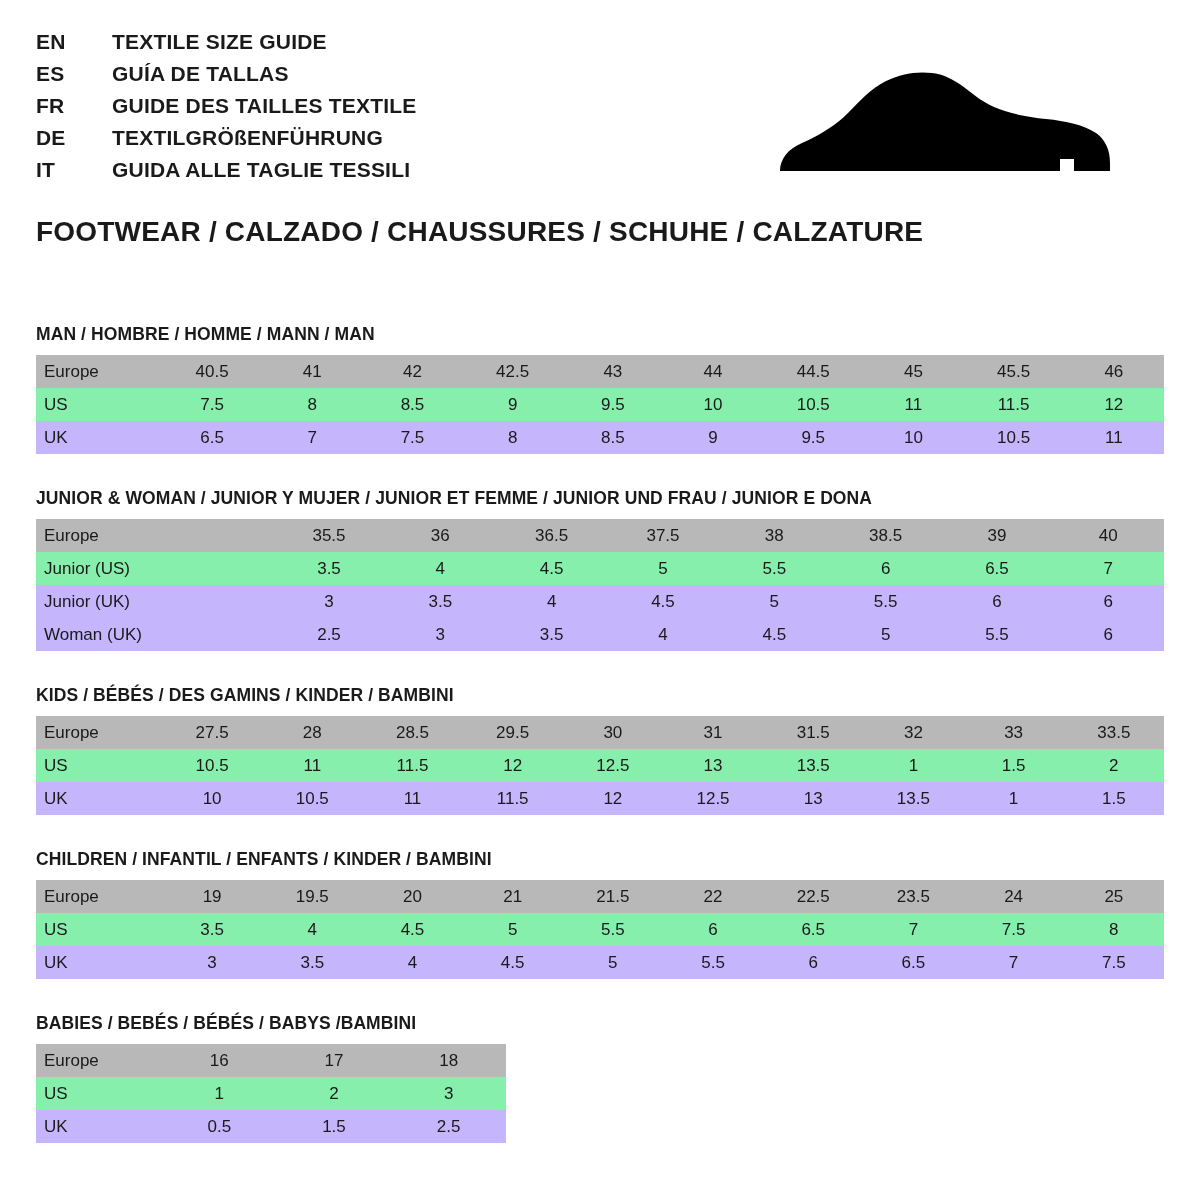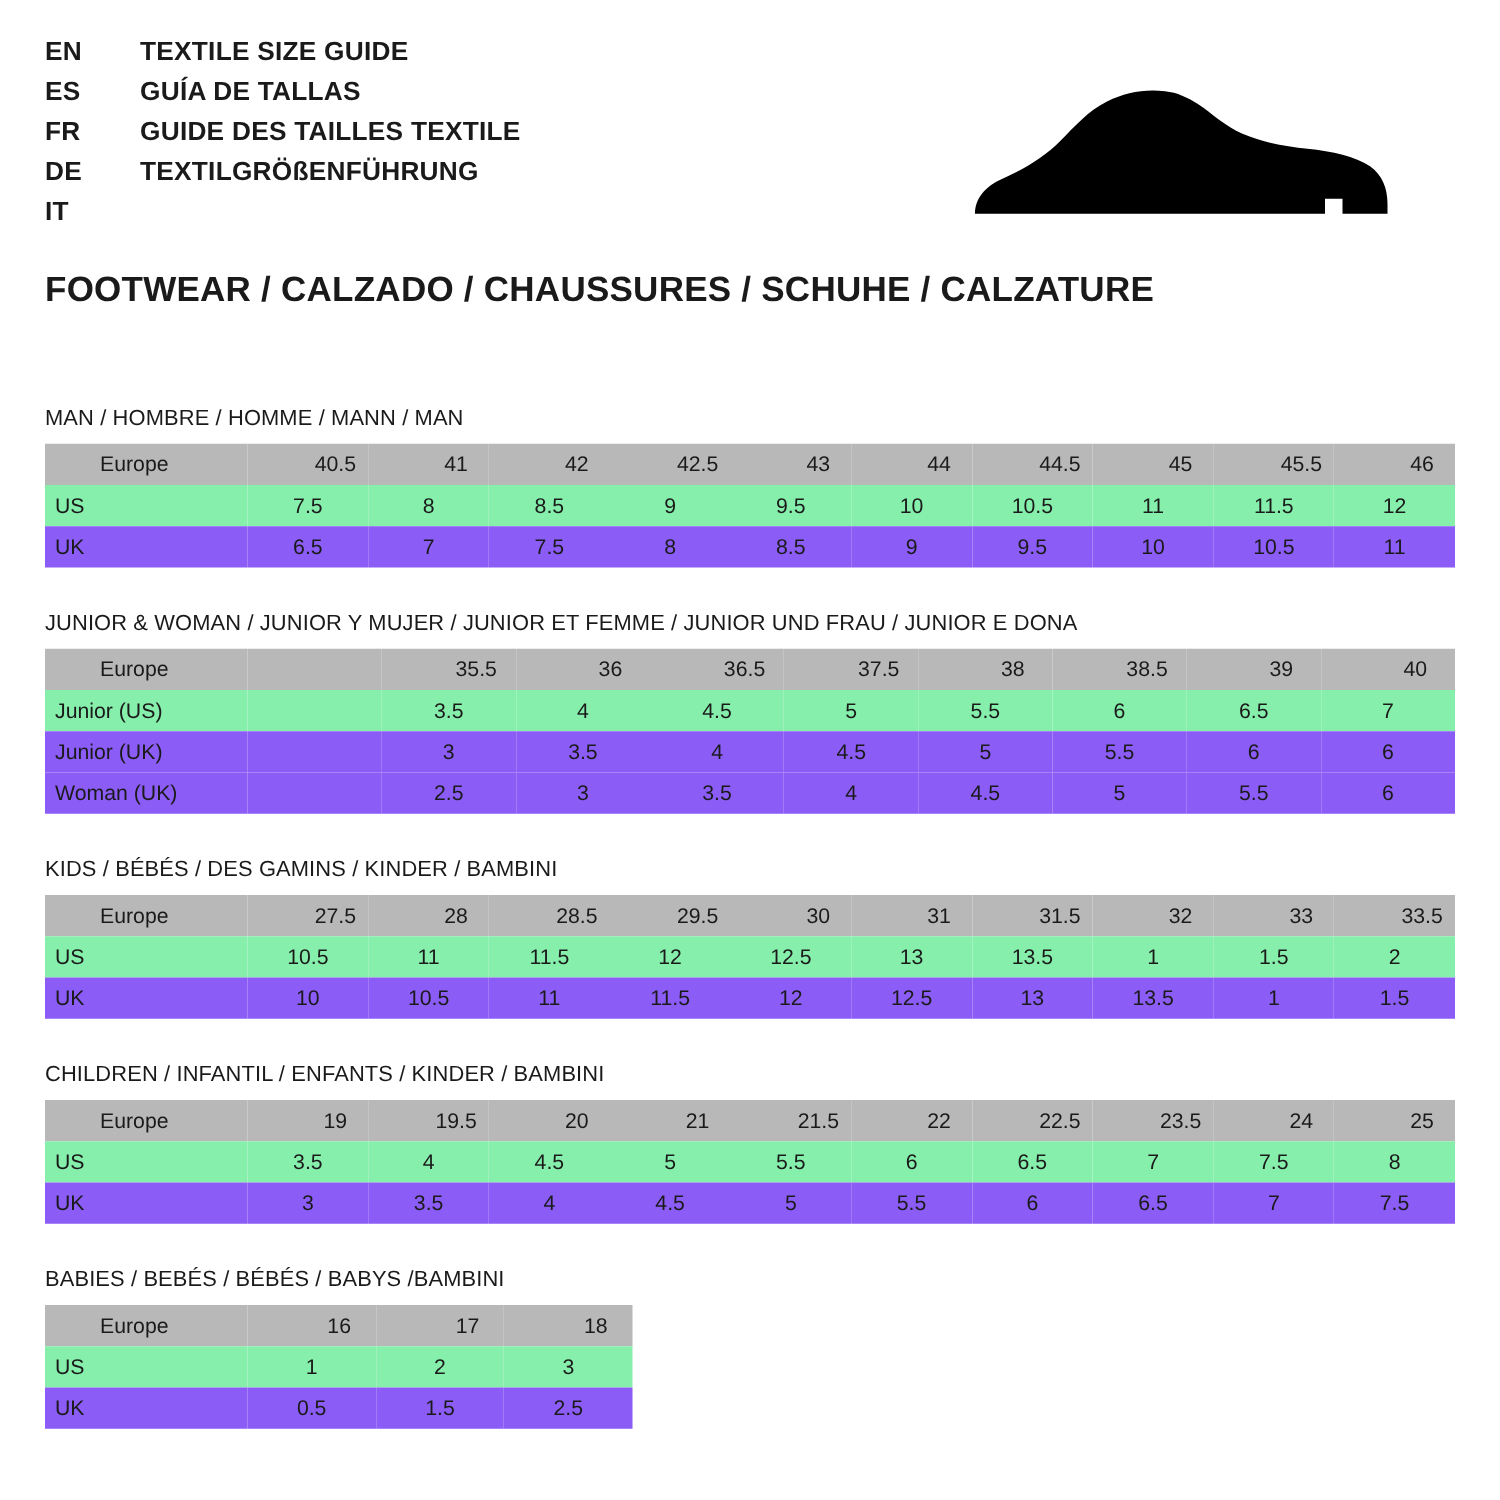--- a/index.html
+++ b/index.html
@@ -65,21 +65,21 @@
     letter-spacing: 0.2px;
   }
 
   
   .section {
     margin-top: 34px;
   }
   .section.first { margin-top: 76px; }
   .section-title {
     font-size: 17.5px;
-    font-weight: normal;
+    font-weight: bold;
     margin-bottom: 10px;
     letter-spacing: 0.1px;
   }
   table {
     border-collapse: collapse;
     table-layout: fixed;
     font-size: 17px;
   }
   table.full { width: 1128px; }
   table.babies { width: 470px; }
@@ -90,24 +90,23 @@
     padding: 0;
   }
   td.label {
     text-align: left;
     padding-left: 8px;
     width: 118px;
   }
   tr.head td {
     background: #b8b8b8;
     font-weight: normal;
-    padding-left: 44px;
   }
   tr.alt td {
-    background: #8b5cf6;
+    background: #c4b5fd;
   }
   tr.plain td {
     background: #86efac;
   }
 </style>
 </head>
 <body>
 
 <div class="page">
 
@@ -124,20 +123,21 @@
       <div class="lang-row">
         <span class="lang-code">FR</span>
         <span class="lang-title">GUIDE DES TAILLES TEXTILE</span>
       </div>
       <div class="lang-row">
         <span class="lang-code">DE</span>
         <span class="lang-title">TEXTILGRÖßENFÜHRUNG</span>
       </div>
       <div class="lang-row">
         <span class="lang-code">IT</span>
+        <span class="lang-title">GUIDA ALLE TAGLIE TESSILI</span>
       </div>
     </div>
 
     <div class="shoe-wrap">
       <svg width="340" height="120" viewBox="0 0 340 120" aria-hidden="true">
         <path fill="#000000" d="M6 108 C6 96 14 86 28 80 C46 72 62 62 74 50 C86 38 96 26 112 18
           C126 11 142 8 158 10 C168 11 176 15 184 20 C196 28 206 38 220 44
           C236 51 254 54 272 56 C292 58 310 62 322 70 C332 77 336 88 336 100
           L336 108 L300 108 L300 96 L286 96 L286 108 Z"></path>
       </svg>

